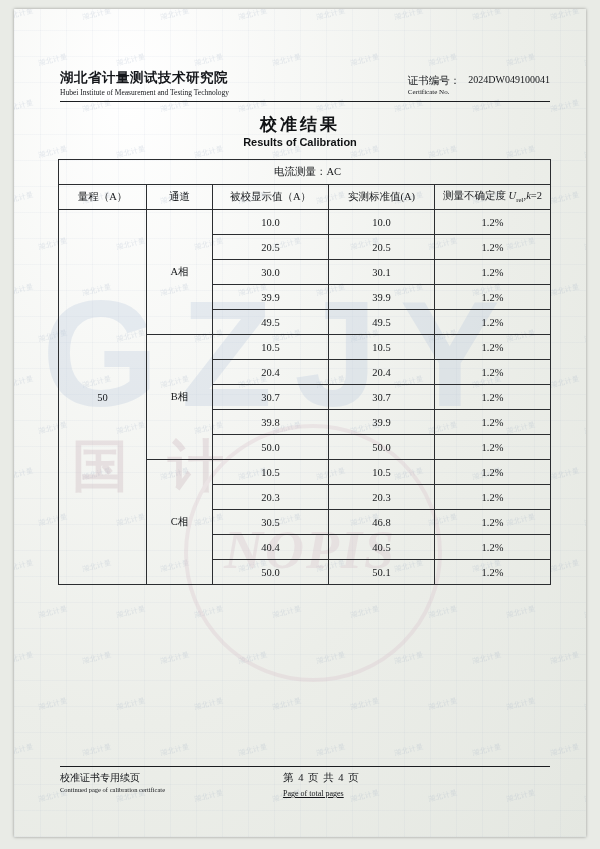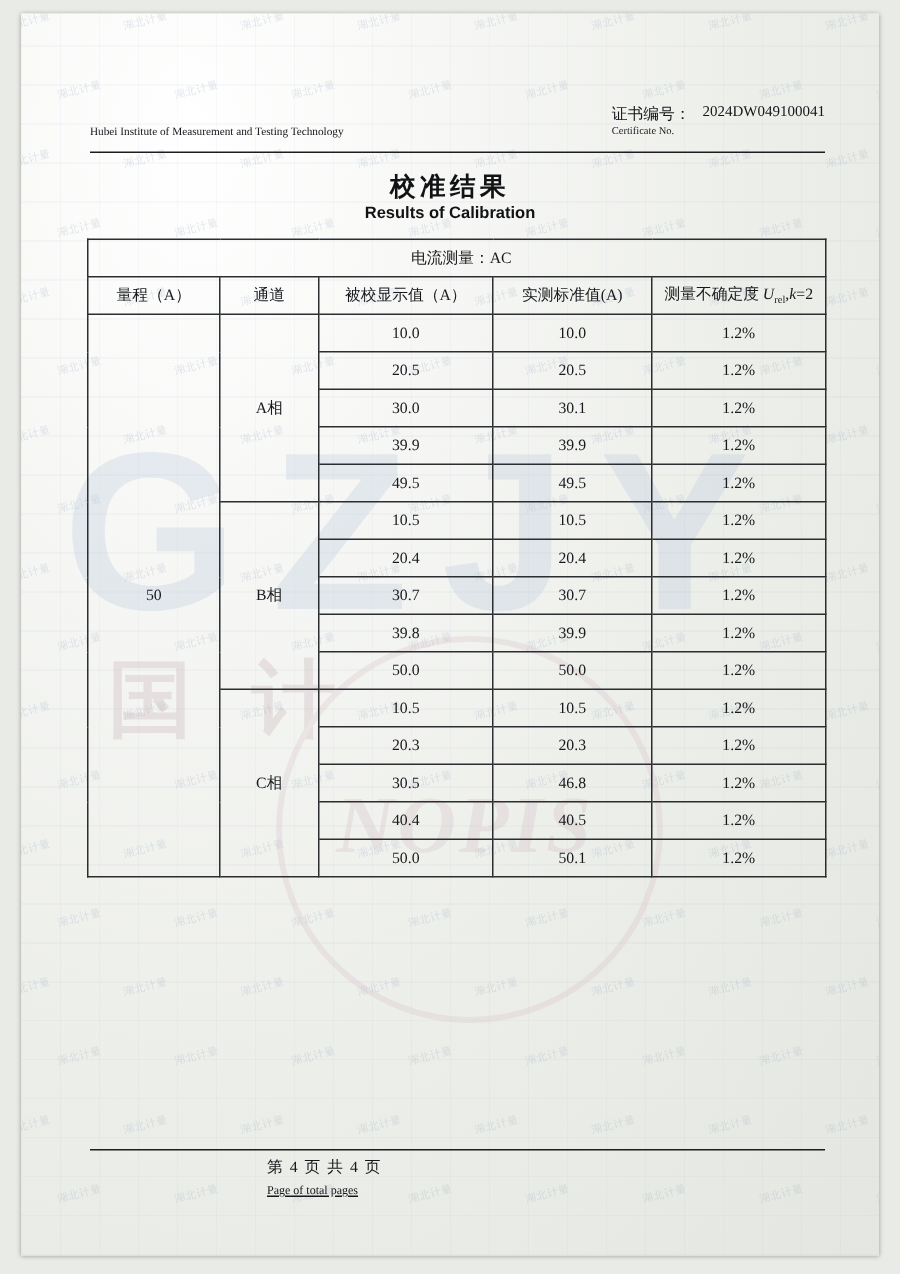--- a/index.html
+++ b/index.html
@@ -432,20 +432,21 @@
       <div class="wm-letters">GZJY</div>
       <div class="wm-cn">国计</div>
       <div class="wm-circle"></div>
       <div class="wm-nopis">NOPIS</div>
     </div>
 
     <div class="content">
 
       <div class="header">
         <div>
+          <div class="inst-cn">湖北省计量测试技术研究院</div>
           <div class="inst-en">Hubei Institute of Measurement and Testing Technology</div>
         </div>
         <div class="cert-block">
           <div>
             <div class="cert-label-cn">证书编号：</div>
             <div class="cert-label-en">Certificate No.</div>
           </div>
           <div class="cert-no">2024DW049100041</div>
         </div>
       </div>
@@ -551,20 +552,24 @@
               <td>50.0</td>
               <td>50.1</td>
               <td>1.2%</td>
             </tr>
           </tbody>
       </table>
 
 
       <div class="footer-rule"></div>
       <div class="footer">
+        <div>
+          <div class="foot-left-cn">校准证书专用续页</div>
+          <div class="foot-left-en">Continued page of calibration certificate</div>
+        </div>
         <div class="foot-center">
           <div class="foot-center-cn">第 4 页  共 4 页</div>
           <div class="foot-center-en">Page of total pages</div>
         </div>
       </div>
 
     </div>
   </div>
 </div>
 

